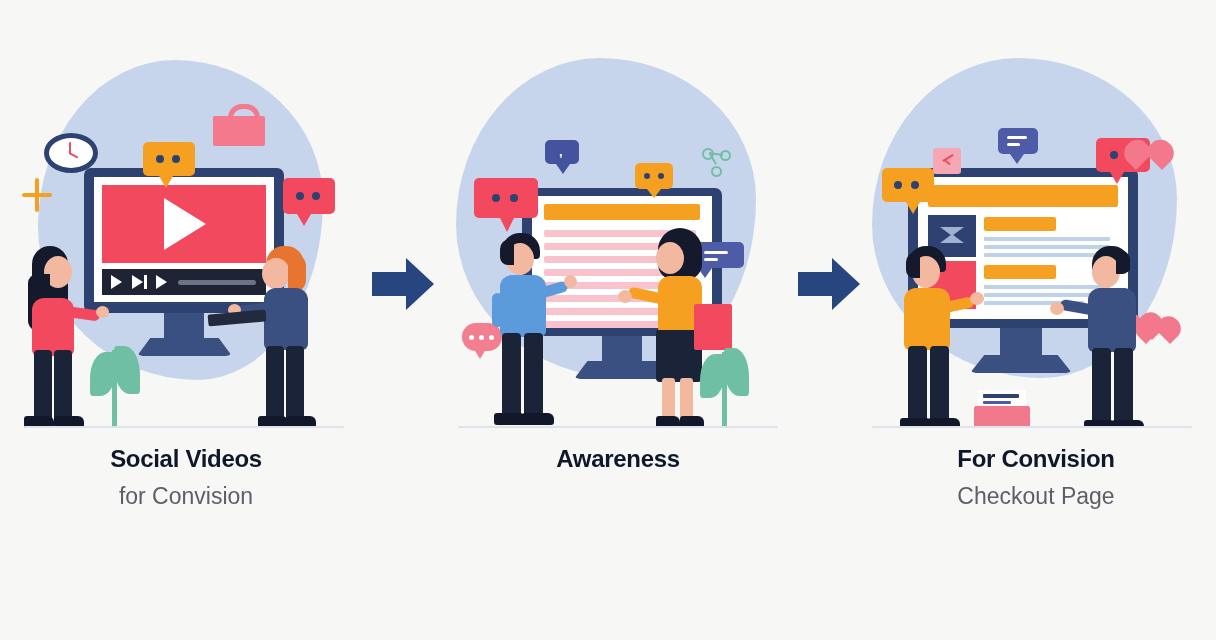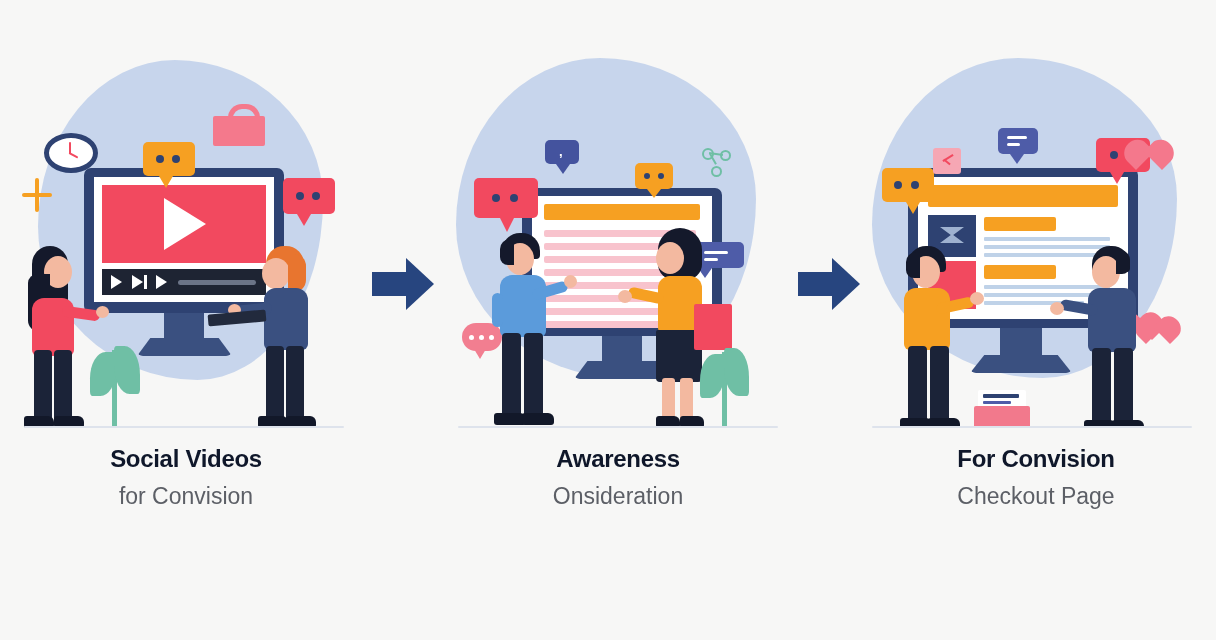--- a/index.html
+++ b/index.html
@@ -288,21 +288,20 @@
         <div class="plant-leaf" style="left:22px;top:6px;width:5px;height:76px;"></div>
         <div class="plant-leaf" style="left:0px;top:8px;width:25px;height:44px;border-radius:60% 10% 60% 10%;"></div>
         <div class="plant-leaf" style="left:24px;top:2px;width:25px;height:48px;border-radius:10% 60% 10% 60%;"></div>
       </div>
 
       <div class="ground" style="left:26px;top:398px;width:320px;"></div>
     </div>
 
     <div class="caption" style="top:418px;">
       <div class="cap-title">Awareness</div>
-      <div class="cap-sub">Onsideration</div>
     </div>
   </div>
 
   <div class="arrow" style="left:798px;top:258px;width:62px;height:52px;">
     <div class="shaft" style="left:0;top:14px;width:36px;height:24px;"></div>
     <div class="headtri" style="left:34px;top:0;"></div>
   </div>
 
   <div class="panel" id="panel-3">
     <div class="scene">

